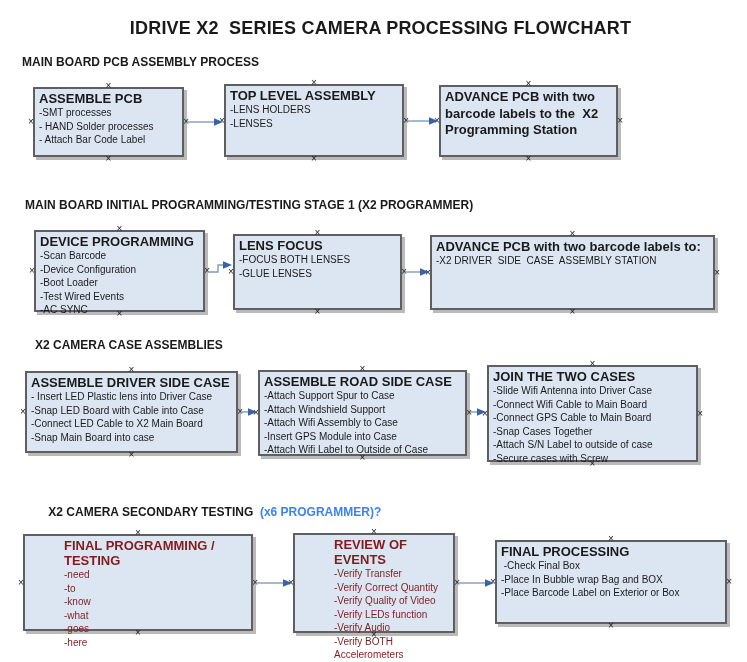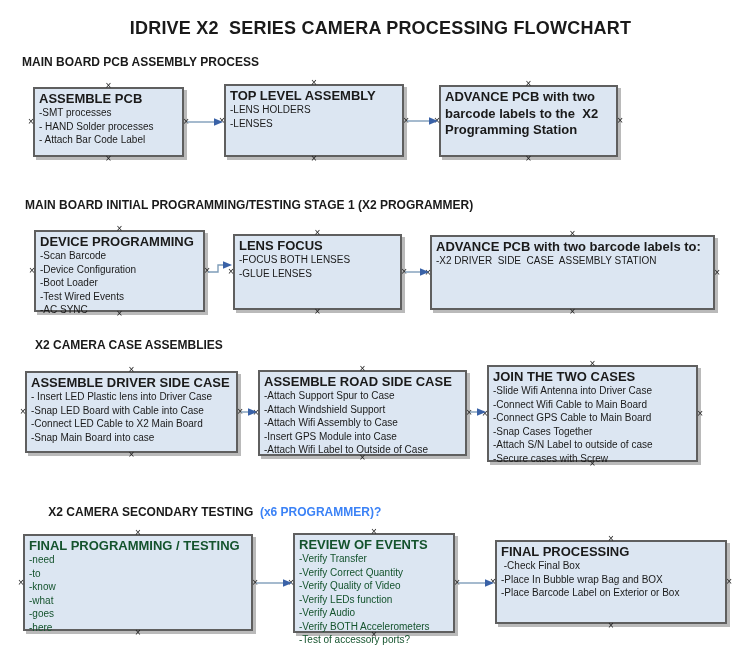--- a/index.html
+++ b/index.html
@@ -29,21 +29,21 @@
     box-shadow:3px 3px 0 rgba(130,130,130,0.55);
     box-sizing:border-box;
     padding:2px 3px 2px 4px;
   }
   .fc-title{
     font-size:13px;font-weight:bold;color:#1a1a1a;
     line-height:15px;white-space:pre-wrap;
   }
   .fc-items{font-size:10px;color:#1a1a1a;}
   .fc-items .fc-item{line-height:13.5px;white-space:pre-wrap;}
-  .fc-box.red .fc-title,.fc-box.red .fc-items{color:#14532d;}
+  .fc-box.red .fc-title,.fc-box.red .fc-items{color:#7f1d1d;margin-left:35px;}
   .cp{
     position:absolute;font-size:10px;line-height:8px;color:#1c1c1c;
     font-weight:normal;pointer-events:none;
   }
   .cp-t{top:-7px;left:50%;transform:translateX(-50%);}
   .cp-b{bottom:-8px;left:50%;transform:translateX(-50%);}
   .cp-l{left:-7px;top:50%;transform:translateY(-55%);}
   .cp-r{right:-7px;top:50%;transform:translateY(-55%);}
   #arrows{position:absolute;top:0;left:0;pointer-events:none;}
 </style>

